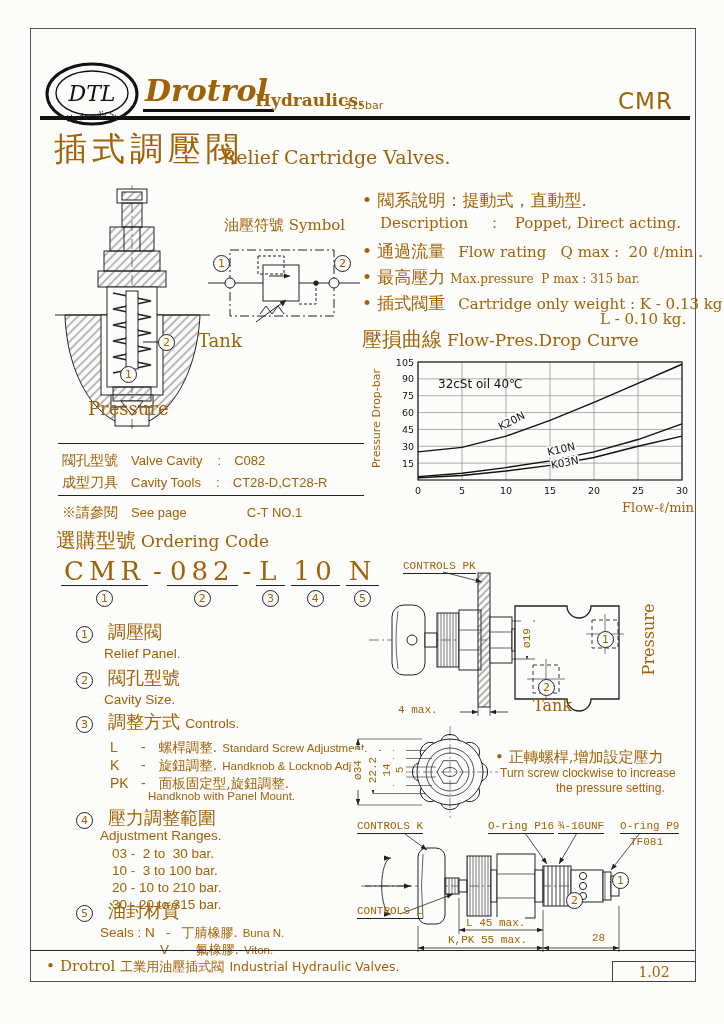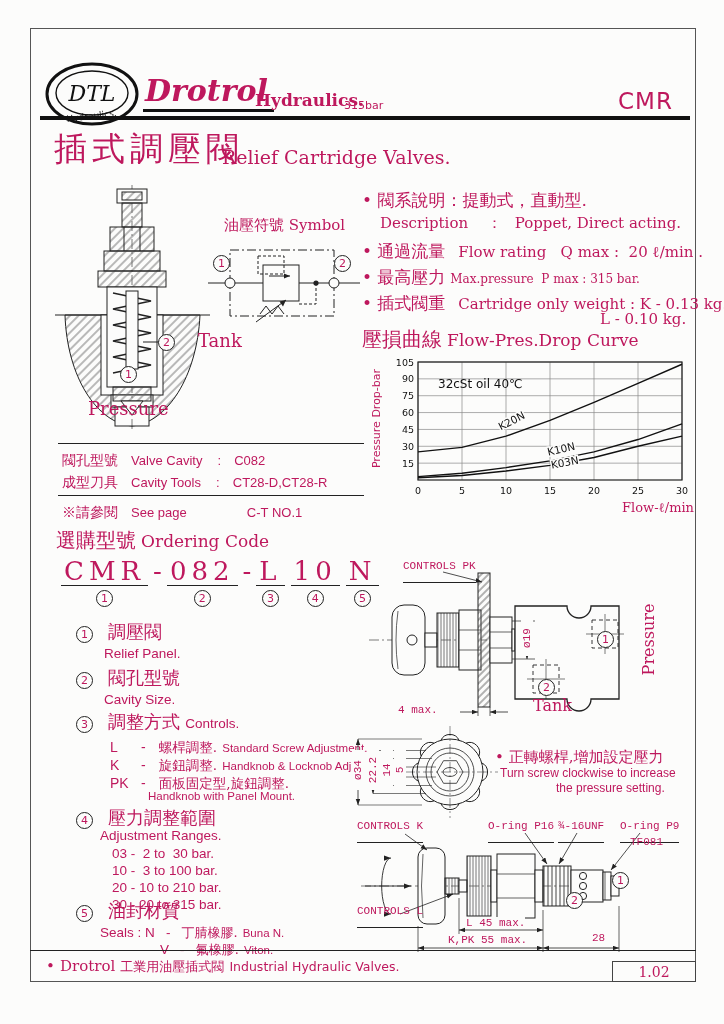--- a/index.html
+++ b/index.html
@@ -1,26 +1,26 @@
 <!DOCTYPE html>
 <html><head>
 <meta charset="utf-8">
 <style>
 *{box-sizing:border-box}
 body{margin:0;background:#fff}
-.page{position:relative;width:724px;height:1024px;background:#fcfcfb;color:#be185d;overflow:hidden;font-family:"DejaVu Serif","Liberation Serif",serif}
+.page{position:relative;width:724px;height:1024px;background:#fcfcfb;color:#a16207;overflow:hidden;font-family:"DejaVu Serif","Liberation Serif",serif}
 .abs{position:absolute}
 .serif{font-family:"DejaVu Serif","Liberation Serif",serif}
 .mono{font-family:Liberation Sans, sans-serif}
 .sans{font-family:"DejaVu Sans","Liberation Sans",sans-serif}
 .ws{white-space:pre}
 .nw{white-space:nowrap}
 .circ{display:inline-flex;align-items:center;justify-content:center;width:17px;height:17px;border:1.2px solid #222;border-radius:50%;font-size:11px;line-height:1;font-family:"DejaVu Sans",sans-serif;background:#fcfcfb}
 .cad{font-family:"Liberation Mono",monospace;font-size:11px;white-space:nowrap}
-.cadu{border-bottom:1px solid #222;padding-bottom:10px}
+.cadu{border-bottom:1px solid #222;padding-bottom:1px}
 .rot{transform:rotate(-90deg)}
 .ln{background:#222;height:1px}
 .codeline{display:flex;align-items:flex-start}
 .codeseg{display:inline-flex;flex-direction:column;align-items:center;margin:0 3px}
 .codeseg .t{font-size:26px;line-height:1.05;letter-spacing:5px;border-bottom:1.6px solid #222;padding:0 3px;font-family:"DejaVu Serif",serif}
 .codeseg .circ{margin-top:4px}
 .codedash{font-size:26px;line-height:1.05;margin:0 2px;font-family:"DejaVu Serif",serif}
 svg{overflow:visible;display:block}
 #chart-svg text{font-family:"DejaVu Sans","Liberation Sans",sans-serif;font-size:9.5px;fill:#111}
 #chart-svg text.anno{font-size:12px}

